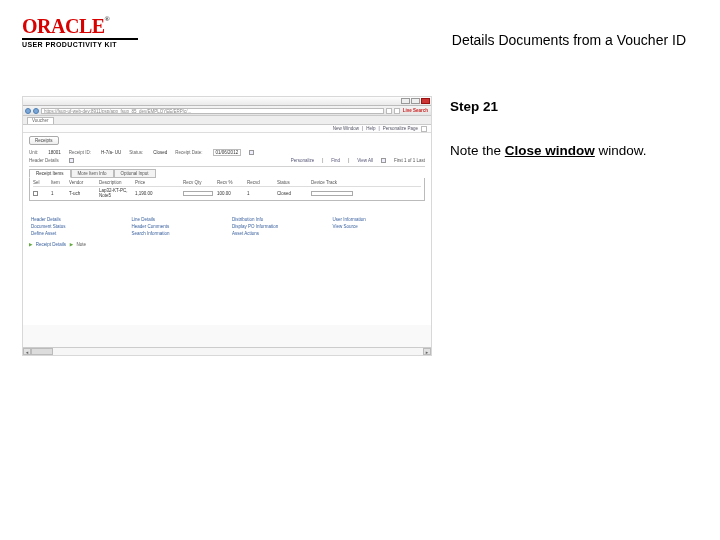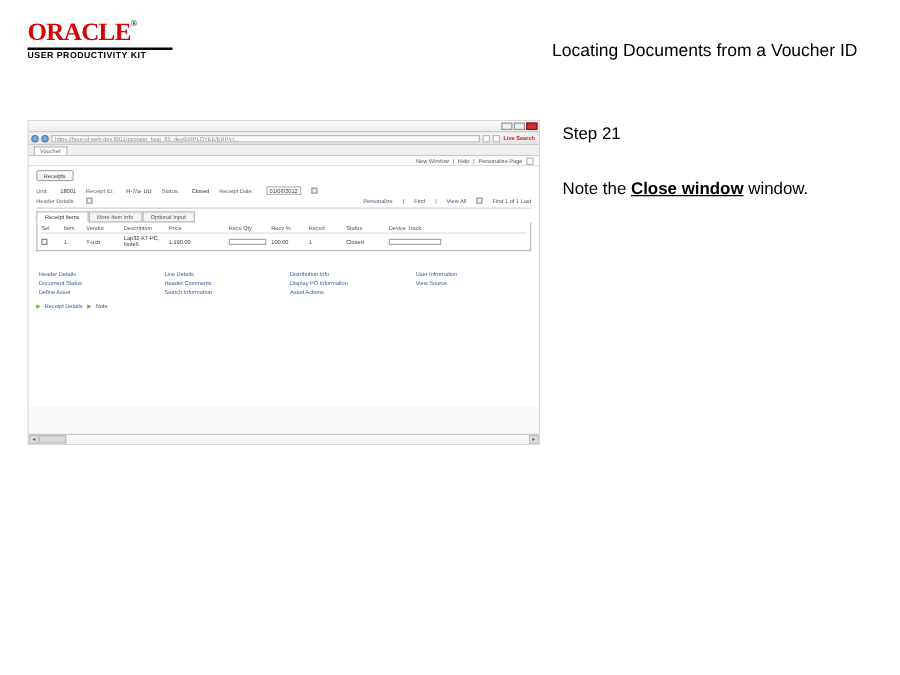--- a/index.html
+++ b/index.html
@@ -12,21 +12,21 @@
   .oracle-logo { font-family: "Times New Roman", serif; color: #d90000; font-weight: bold; font-size: 20px; letter-spacing: -0.5px; line-height: 1; }
   .oracle-tm { font-size: 7px; vertical-align: top; color: #333; }
   .logo-divider { border: 0; border-top: 2px solid #000; width: 116px; margin: 2px 0 1px 0; }
   .upk-label { font-size: 7px; letter-spacing: 0.4px; color: #000; font-weight: bold; }
   .lesson-title { margin-left: auto; margin-right: 12px; font-size: 14px; padding-top: 10px; }
 
   
   .body { display: flex; padding: 0 22px; gap: 18px; margin-top: 40px; }
   .left { width: 410px; }
   .right { flex: 1; font-size: 13.5px; line-height: 1.6; }
-  .right .step { margin-bottom: 22px; }
+  .right .step { margin-bottom: 22px; font-weight: bold; }
   .right .instr b { font-weight: bold; margin-top: 15px; }
 
   
   .shot { width: 410px; height: 260px; border: 1px solid #d8d8d8; background: #f9f9f9; font-size: 4.5px; color: #555; position: relative; overflow: hidden; }
   .shot * { font-family: Arial, sans-serif; }
 
   .titlebar { height: 9px; background: linear-gradient(#fdfdfd,#eaeaea); border-bottom: 1px solid #bbb; display: flex; align-items: center; }
   .tb-spacer { flex: 1; }
   .tb-btn { width: 9px; height: 6px; margin-right: 1px; border: 0.5px solid #999; background: #eee; }
   .tb-close { background: #c33; border-color: #911; }
@@ -84,21 +84,21 @@
 <div class="page">
 
   <div class="header">
     <div class="logo-block">
       <div class="oracle-logo">
         <span>ORACLE</span><span class="oracle-tm">®</span>
       </div>
       <hr class="logo-divider">
       <div class="upk-label">USER PRODUCTIVITY KIT</div>
     </div>
-    <div class="lesson-title">Locating Documents from a Voucher ID</div>
+    <div class="lesson-title">Details Documents from a Voucher ID</div>
   </div>
 
   <div class="body">
     <div class="left">
       <div class="shot">
 
         <div class="titlebar">
           <div class="tb-spacer"></div>
           <div class="tb-btn"></div>
           <div class="tb-btn"></div>

